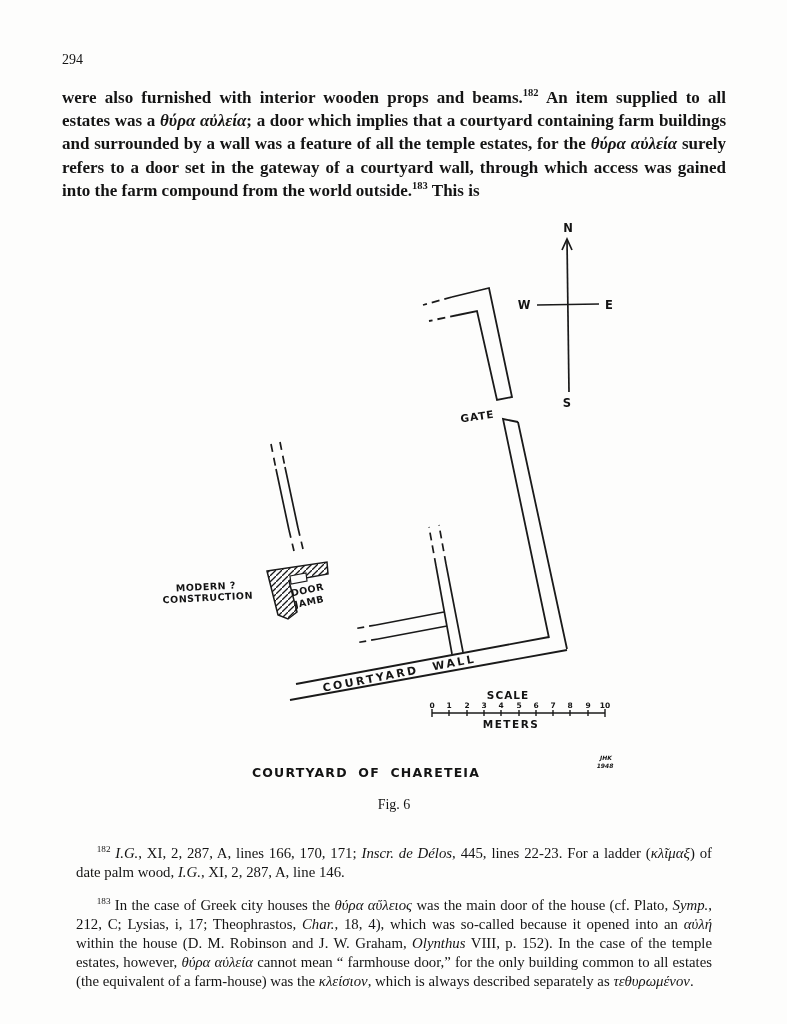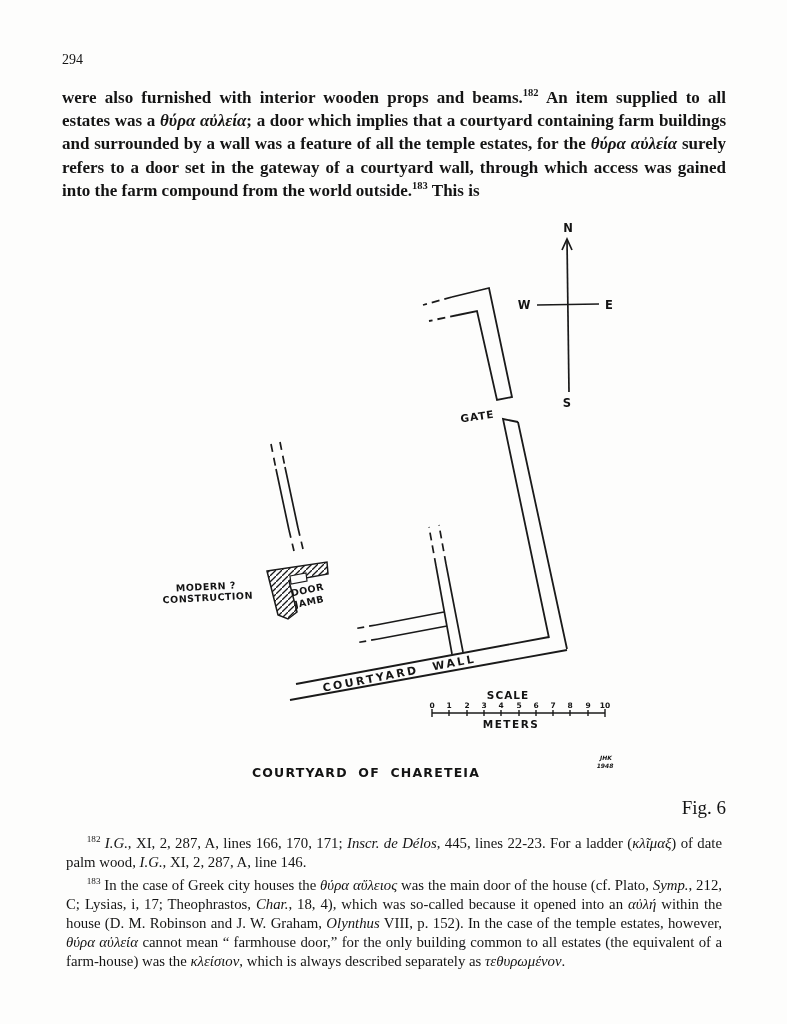--- a/index.html
+++ b/index.html
@@ -40,29 +40,29 @@
     position:absolute; left:0; top:0; width:787px; height:1024px;
     pointer-events:none;
   }
   svg.fig text{
     font-family:"DejaVu Sans", sans-serif;
     font-weight:700;
     fill:#141414;
   }
   .fig-caption{
     position:absolute; left:62px; top:797px; width:664px;
-    text-align:right; font-size:19px;
+    text-align:center; font-size:14px;
   }
   
   .footnotes{
     position:absolute; left:62px; top:830px; width:664px;
     font-size:14.8px; line-height:19px;
     text-align:justify;
   }
-  .footnotes p{margin:4px; text-indent:1.4em;}
+  .footnotes p{margin:14px; text-indent:1.4em;}
 </style>
 </head>
 <body>
 
 <div class="running-head">
   <span class="page-number">294</span>
 </div>
 
 <div class="body-text"><span>were also furnished with interior wooden props and beams.</span><span class="sup">182</span><span> An item supplied to all estates was a </span><span class="it">θύρα αὐλεία</span><span>; a door which implies that a courtyard containing farm buildings and surrounded by a wall was a feature of all the temple estates, for the </span><span class="it">θύρα αὐλεία</span><span> surely refers to a door set in the gateway of a courtyard wall, through which access was gained into the farm compound from the world outside.</span><span class="sup">183</span><span> This is</span></div>
 

